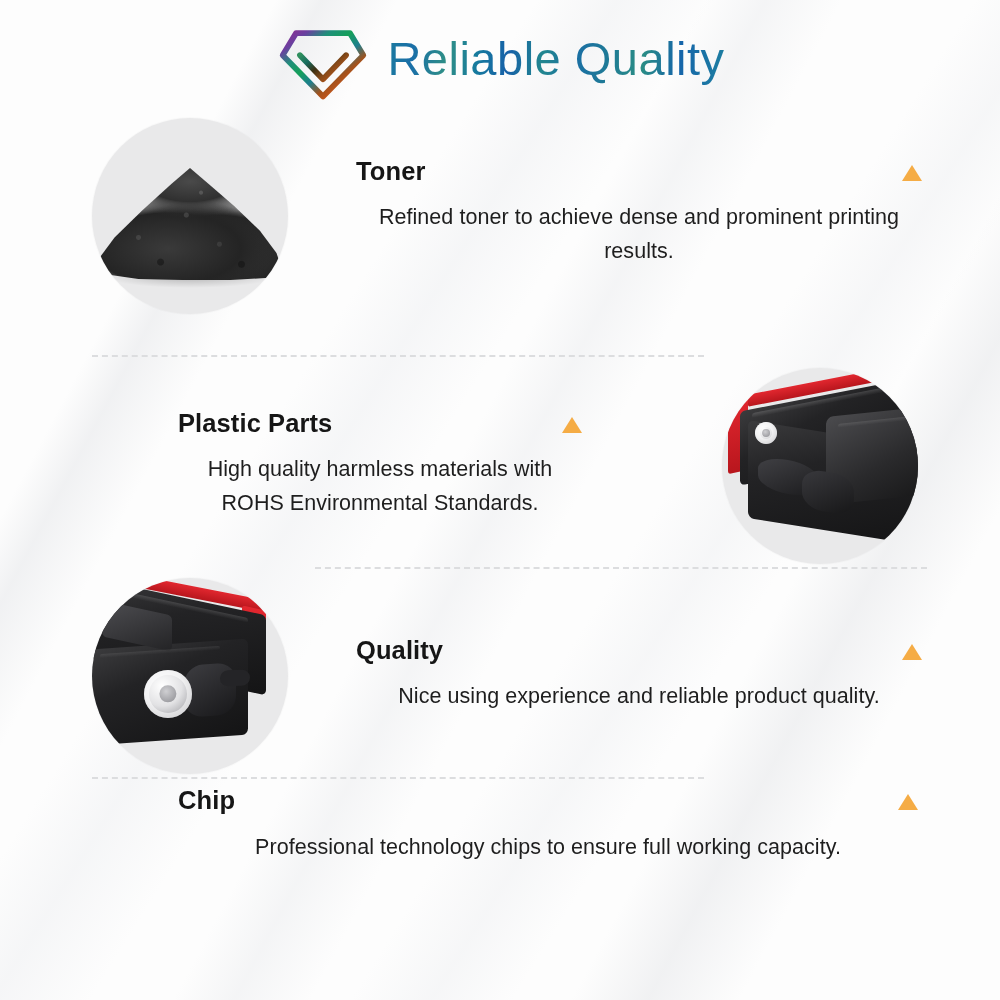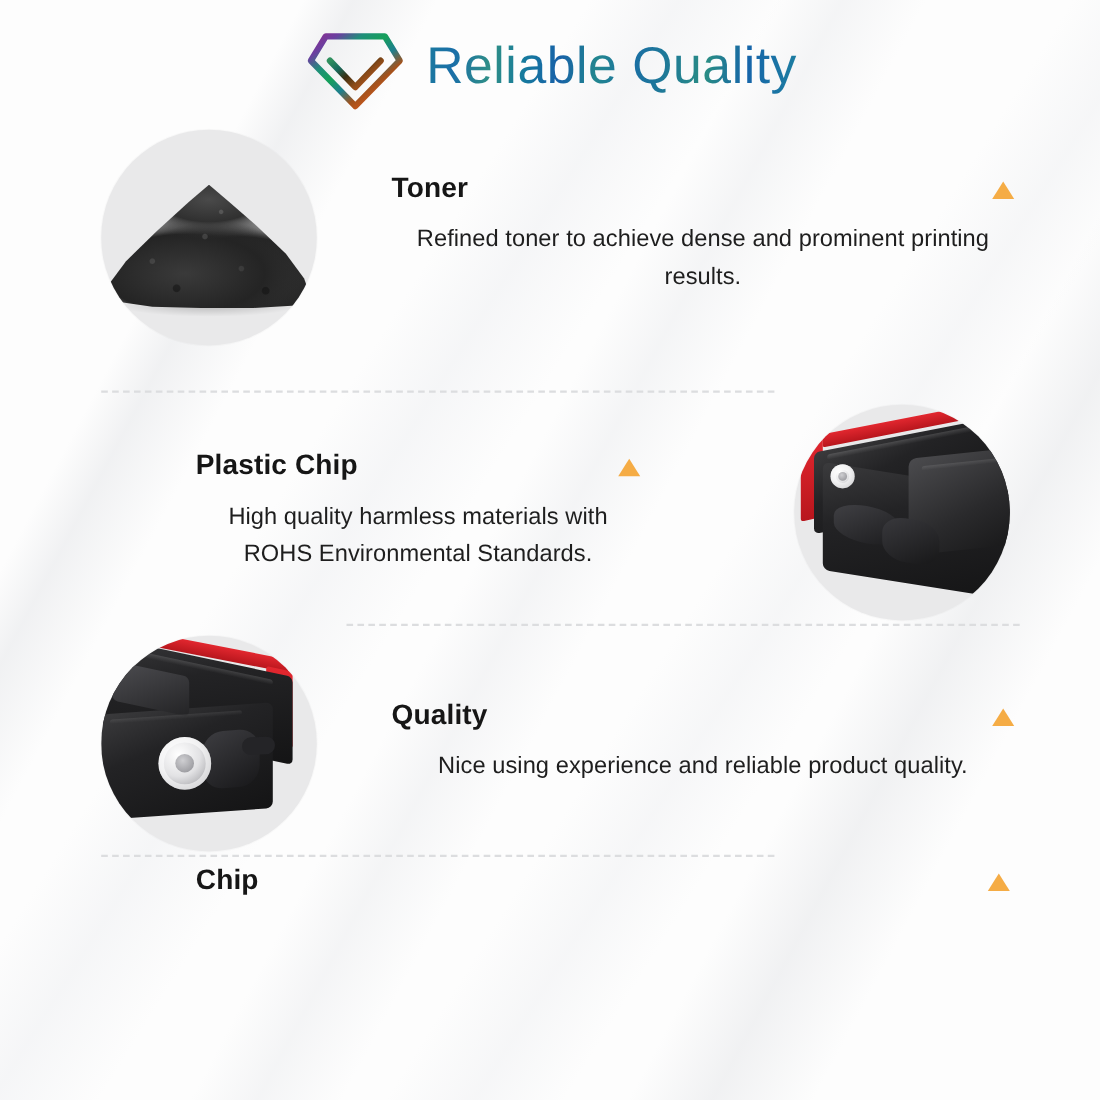--- a/index.html
+++ b/index.html
@@ -362,21 +362,21 @@
         <div class="cart-body" style="left:104px;top:44px;  width:96px;  height:88px;  transform:skewY(-6deg); border-radius:7px; background:linear-gradient(155deg,#4b4b4e,#2a2a2c 60%,#19191a);"></div>
         <div class="cart-detail" style="left:36px; top:92px;  width:60px;  height:34px;  transform:skewY(10deg); border-radius:50%/40%; background:linear-gradient(150deg,#424246,#1a1a1c);"></div>
         <div class="cart-detail" style="left:80px; top:104px; width:52px;  height:40px;  transform:skewY(9deg);  border-radius:40%; background:linear-gradient(150deg,#3a3a3e,#161617);"></div>
         <div class="cart-gear" style="left:33px; top:54px;  width:22px;  height:22px;"></div>
         <div class="cart-hl" style="left:30px; top:30px;  width:156px; height:5px;  transform:skewY(-11deg); border-radius:3px; opacity:.5;"></div>
         <div class="cart-hl" style="left:116px;top:52px;  width:74px;  height:4px;  transform:skewY(-6deg);  border-radius:3px; opacity:.35;"></div>
       </div>
     </div>
     <div class="feature-text">
       <div class="feature-head">
-        <span class="feature-title">Plastic Chip</span>
+        <span class="feature-title">Plastic Parts</span>
         <span class="tri-icon"></span>
       </div>
       <div class="feature-desc">High quality harmless materials with ROHS Environmental Standards.</div>
     </div>
   </div>
 
   <div class="feature" id="row-quality">
     <div class="feature-photo">
       <div class="cart">
         <div class="cart-red" style="left:30px; top:8px;   width:140px; height:12px; transform:skewY(11deg); border-radius:2px;"></div>
@@ -399,16 +399,17 @@
       <div class="feature-desc">Nice using experience and reliable product quality.</div>
     </div>
   </div>
 
   <div class="feature" id="row-chip">
     <div class="feature-text">
       <div class="feature-head">
         <span class="feature-title">Chip</span>
         <span class="tri-icon"></span>
       </div>
+      <div class="feature-desc">Professional technology chips to ensure full working capacity.</div>
     </div>
   </div>
 
 </div>
 
 </body></html>

